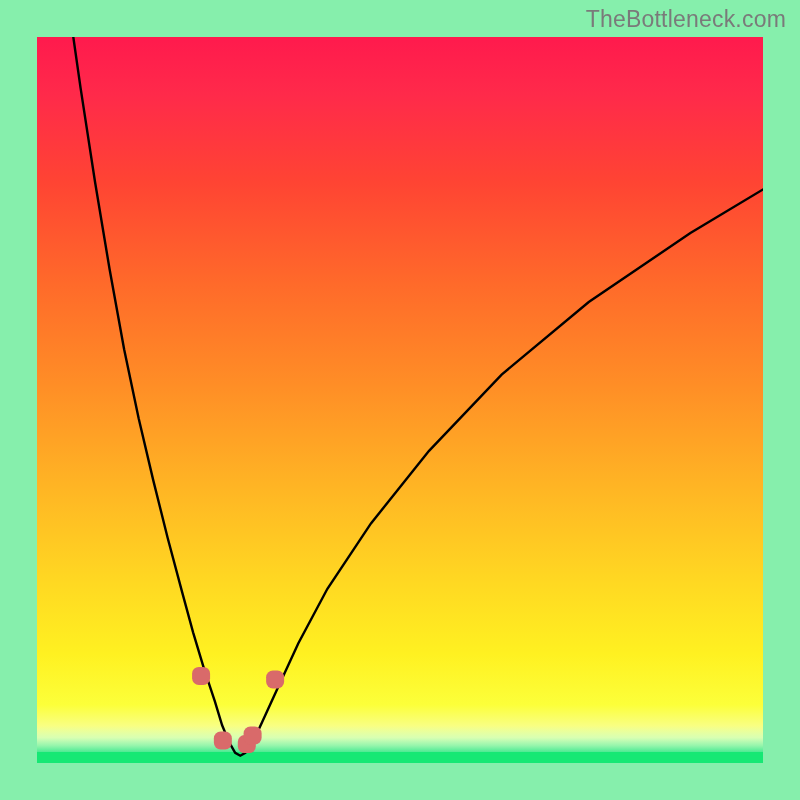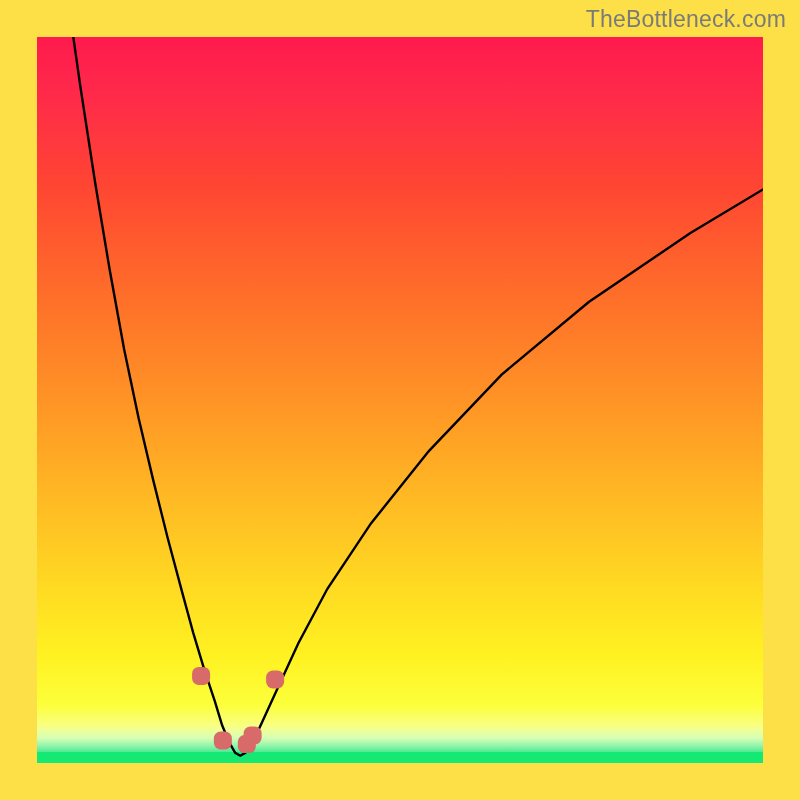--- a/index.html
+++ b/index.html
@@ -8,21 +8,21 @@
     width: 800px;
     height: 800px;
     overflow: hidden;
     background: #000;
     font-family: Arial, Helvetica, sans-serif;
   }
   .frame {
     position: absolute;
     left: 0; top: 0;
     width: 800px; height: 800px;
-    background: #fde047;
+    background: #86efac;
   }
   .plot {
     position: absolute;
     left: 37px;
     top: 37px;
     width: 726px;
     height: 726px;
     overflow: hidden;
   }
   .plot-bg {

